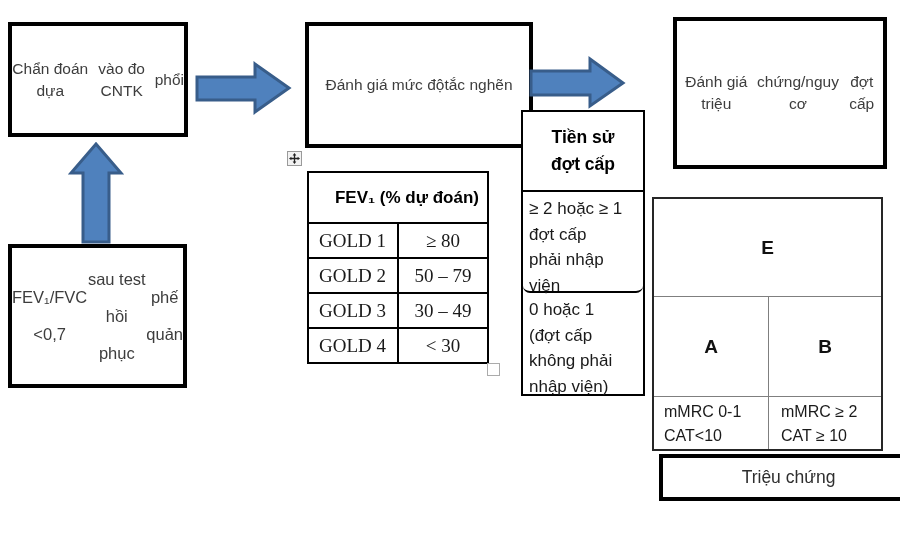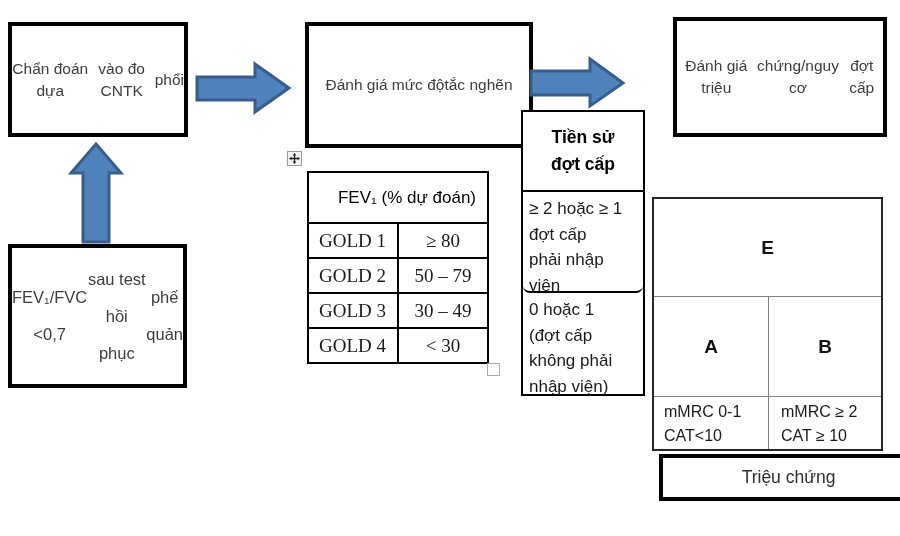--- a/index.html
+++ b/index.html
@@ -11,21 +11,21 @@
   
   .tbox{
     border:4px solid #000;background:#fff;display:flex;flex-direction:row;
     align-items:center;justify-content:center;text-align:center;
     font-size:15.5px;line-height:22px;color:#3d3d3d;
   }
   .tbox.fev{font-size:16.5px;line-height:37px;}
   
   .gold-table{left:307px;top:171px;width:182px;border:2px solid #000;background:#fff;color:#111;}
   .gold-header{height:49px;border-bottom:2px solid #000;display:flex;align-items:center;justify-content:center;
-    font-weight:normal;font-size:17px;color:#000;padding-left:18px;}
+    font-weight:bold;font-size:17px;color:#000;padding-left:18px;}
   .gold-row{display:flex;height:33px;border-bottom:2px solid #000;font-family:"Liberation Serif",serif;font-size:19px;color:#1a1a1a;}
   .gold-row:last-child{border-bottom:none;}
   .gold-grade{width:90px;border-right:2px solid #000;display:flex;align-items:center;padding-left:10px;box-sizing:border-box;}
   .gold-value{flex:1;display:flex;align-items:center;justify-content:center;}
   
   .hist-table{left:521px;top:110px;width:124px;border:2px solid #000;background:#fff;color:#1a1a1a;}
   .hist-header{height:78px;border-bottom:2px solid #000;display:flex;flex-direction:column;align-items:center;
     justify-content:center;font-weight:bold;font-size:17.5px;line-height:27px;color:#000;}
   .hist-cell{height:101px;border-bottom:2px solid #000;font-size:17px;line-height:25.5px;padding:4px 2px 0 6px;box-sizing:border-box;border-radius:7px;}
   .hist-cell:last-child{border-bottom:none;}
@@ -64,21 +64,21 @@
 
   <div class="abs tbox" style="left:305px;top:22px;width:228px;height:126px;">
     <div>Đánh giá mức độ</div>
     <div>tắc nghẽn</div>
   </div>
 
   <svg class="abs" style="left:529px;top:56px;" width="97" height="53" viewBox="0 0 97 53">
     <polygon points="2,15 61,15 61,3 94,27 61,50 61,39 2,39" fill="#4f81bd" stroke="#385d8a" stroke-width="3" stroke-linejoin="miter"></polygon>
   </svg>
 
-  <div class="abs tbox" style="left:673px;top:17px;width:214px;height:120px;">
+  <div class="abs tbox" style="left:673px;top:17px;width:214px;height:152px;">
     <div>Đánh giá triệu</div>
     <div>chứng/nguy cơ</div>
     <div>đợt cấp</div>
   </div>
 
   <svg class="abs" style="left:68px;top:142px;" width="56" height="102" viewBox="0 0 56 102">
     <polygon points="28,2 53,31 41,31 41,100 15,100 15,31 3,31" fill="#4f81bd" stroke="#385d8a" stroke-width="3" stroke-linejoin="miter"></polygon>
   </svg>
 
   <div class="abs tbox fev" style="left:8px;top:244px;width:179px;height:144px;">

